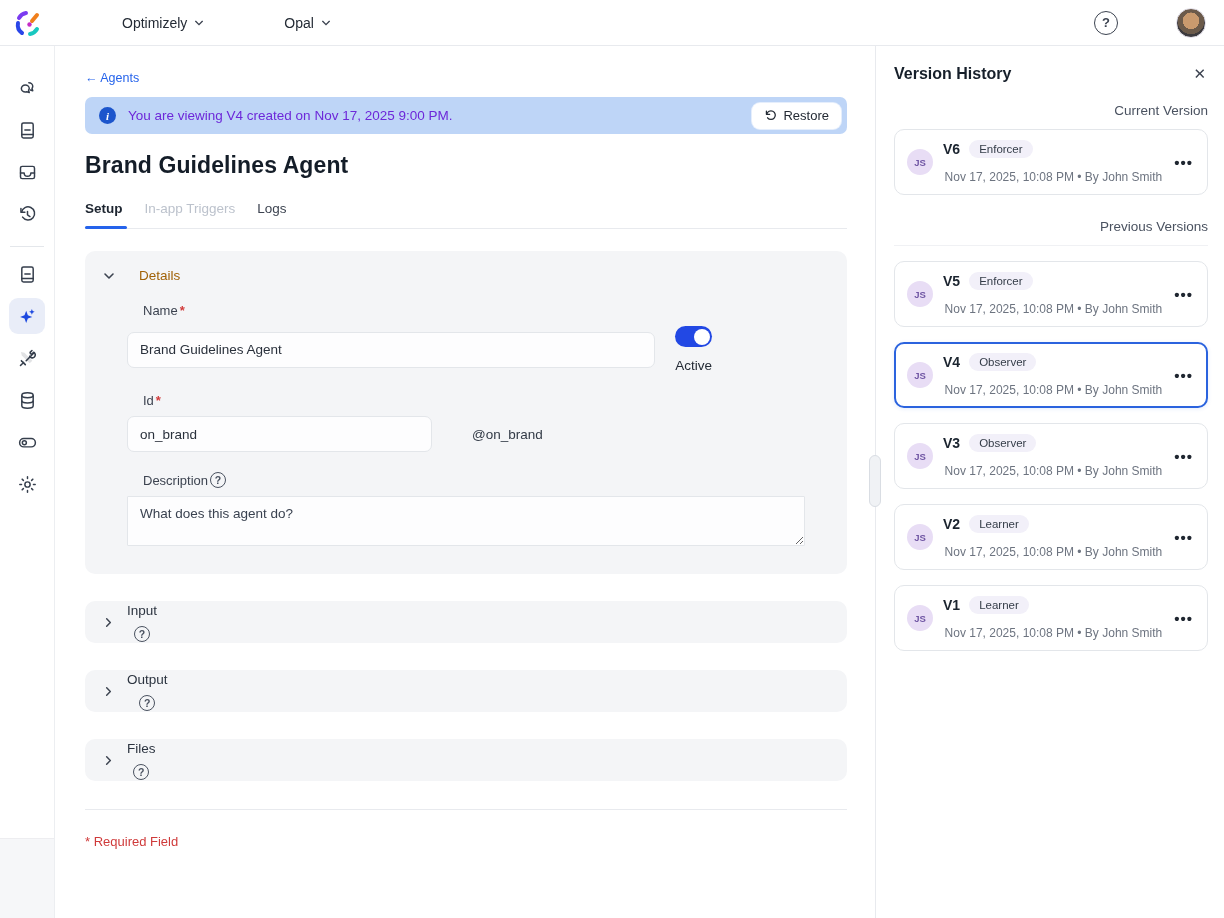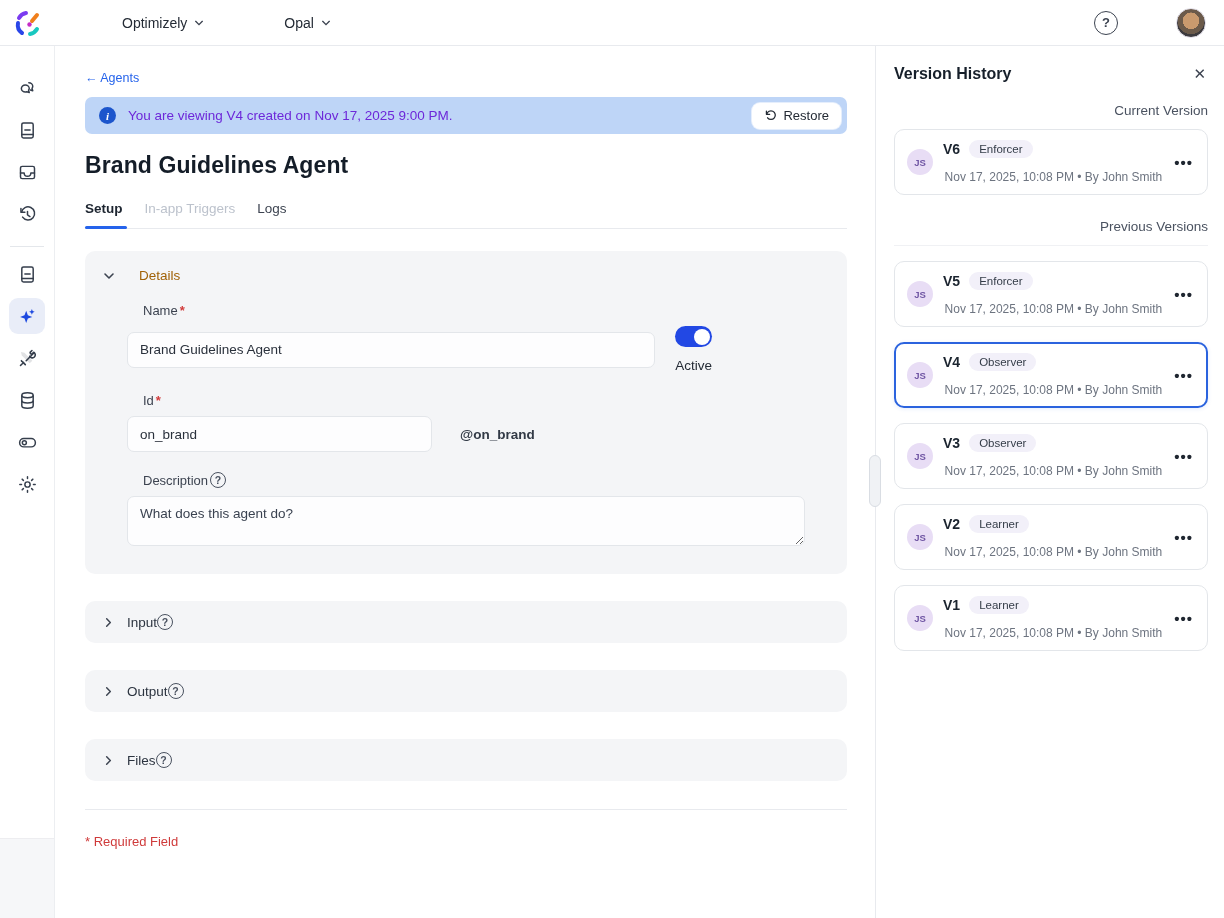--- a/index.html
+++ b/index.html
@@ -70,32 +70,32 @@
     padding:0 12px; font-size:13.5px; color:#2a313c; font-family:inherit; outline:none; }
   .name-row { display:flex; align-items:center; }
   .name-input { width:528px; }
   .toggle-wrap { display:flex; align-items:flex-end; gap:11px; margin-left:20px;flex-direction:column; }
   .toggle { width:37px; height:21px; border-radius:11px; background:#2248e4; position:relative; cursor:pointer; }
   .toggle::after { content:""; position:absolute; right:2.5px; top:2.5px; width:16px; height:16px;
     border-radius:50%; background:#fff; }
   .toggle-label { font-size:13.5px; color:#242b35; }
   .id-row { display:flex; align-items:center; }
   .id-input { width:305px; }
-  .id-handle { margin-left:28px; font-size:13.5px; color:#323a46;font-weight:bold; }
+  .id-handle { margin-left:40px; font-size:13.5px; color:#323a46; }
   .help-circle { width:16px; height:16px; border-radius:50%; border:1.4px solid #4a5260; color:#4a5260;
     font-size:10.5px; font-weight:700; display:inline-flex; align-items:center; justify-content:center; }
-  .desc-area { width:678px; height:50px; background:#fdfdfe; border:1px solid #e3e6ea; border-radius:7px;
+  .desc-area { width:678px; height:50px; background:#fdfdfe; border:1px solid #e3e6ea; border-radius:1px;
     padding:9px 12px; font-size:13.5px; color:#3a4250; font-family:inherit; resize:vertical; outline:none; }
   .desc-area::placeholder { color:#3a4250; opacity:1; }
 
   
   .section-bar { height:42px; background:#f4f5f7; border-radius:10px; margin-top:27px;
     display:flex; align-items:center; gap:13px; padding:0 18px; cursor:pointer; }
   .section-bar svg.chevr { width:11px; height:11px; color:#3c4350; }
-  .section-label { font-size:13.5px; color:#2c3440; display:flex; align-items:center; gap:0; }
+  .section-label { font-size:13.5px; color:#2c3440; display:flex; align-items:center; gap:8px;flex-direction:column; }
 
   .footer-divider { height:1px; background:#e8eaee; margin-top:28px; }
   .required-note { color:#cf3a3a; font-size:13px; margin-top:24px; }
 
   
   .version-panel { width:349px; border-left:1px solid #e8eaee; padding:18px 16px 0 18px; background:#fff; position:relative;text-align:right; }
   .vp-head { display:flex; align-items:center; justify-content:space-between; margin-bottom:20px; }
   .vp-title { font-size:16px; font-weight:700; color:#161f2a; }
   .vp-close { font-size:15px; color:#3c4350; cursor:pointer; line-height:1; padding:2px; }
   .vp-sub { font-size:13.5px; color:#4a5260; margin-bottom:11px; }

